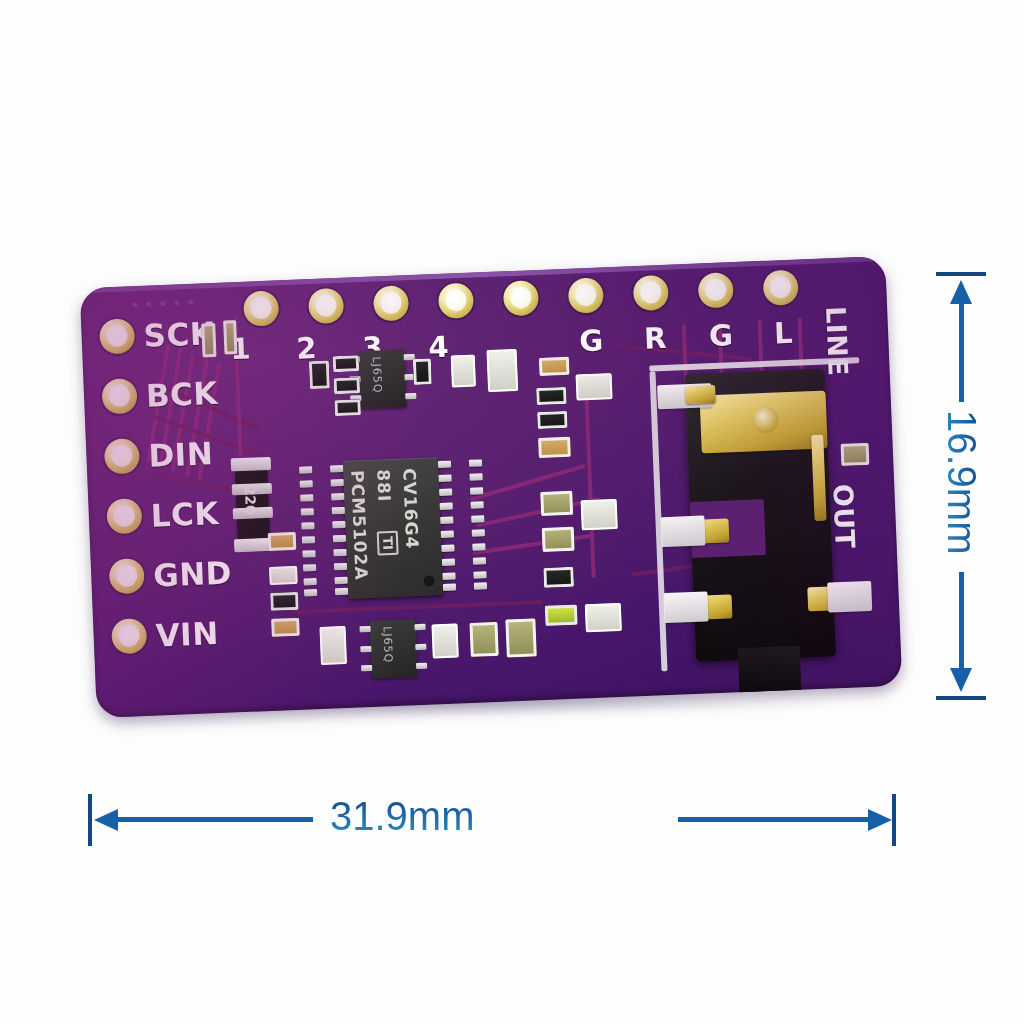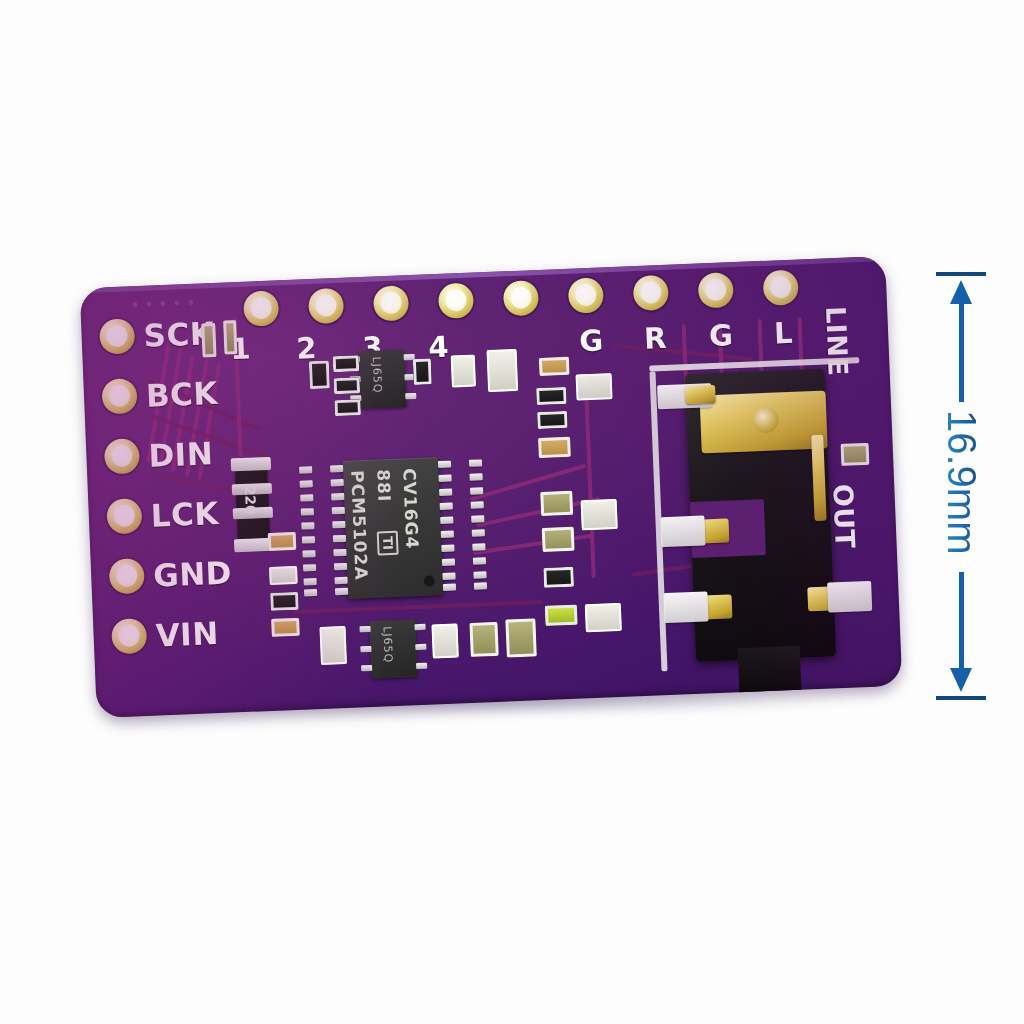--- a/index.html
+++ b/index.html
@@ -425,20 +425,29 @@
         <div class="silverpad" style="left:-4px;top:218px;width:44px;height:30px;"></div>
         <div class="silverpad" style="left:160px;top:214px;width:44px;height:30px;"></div>
         <div class="gold" style="left:26px;top:12px;width:30px;height:18px;"></div>
       </div>
 
       <div style="position:absolute;left:566px;top:100px;width:210px;height:6px;background:#f0f0f0;border-radius:2px;opacity:.9;"></div>
       <div style="position:absolute;left:566px;top:106px;width:6px;height:300px;background:#f0f0f0;border-radius:2px;opacity:.85;"></div>
     </div>
   </div>
 
+  <div id="dim-w">
+    <div class="dtick" style="left:0px;top:2px;width:4px;height:52px;"></div>
+    <div class="dtick" style="left:804px;top:2px;width:4px;height:52px;"></div>
+    <div class="arrow left" style="left:6px;top:17px;"></div>
+    <div class="dline" style="left:30px;top:25px;width:195px;height:5px;"></div>
+    <div class="dline" style="left:590px;top:25px;width:190px;height:5px;"></div>
+    <div class="arrow right" style="left:780px;top:17px;"></div>
+    <div class="dimtext" style="left:242px;top:2px;">31.9mm</div>
+  </div>
 
   <div id="dim-h">
     <div class="dtick" style="left:4px;top:0px;width:50px;height:4px;"></div>
     <div class="dtick" style="left:4px;top:424px;width:50px;height:4px;"></div>
     <div class="arrow up" style="left:18px;top:8px;"></div>
     <div class="dline" style="left:27px;top:30px;width:5px;height:100px;"></div>
     <div class="dline" style="left:27px;top:300px;width:5px;height:98px;"></div>
     <div class="arrow down" style="left:18px;top:396px;"></div>
     <div class="dimtext" id="dimtext-h" style="left:52px;top:138px;">16.9mm</div>
   </div>

